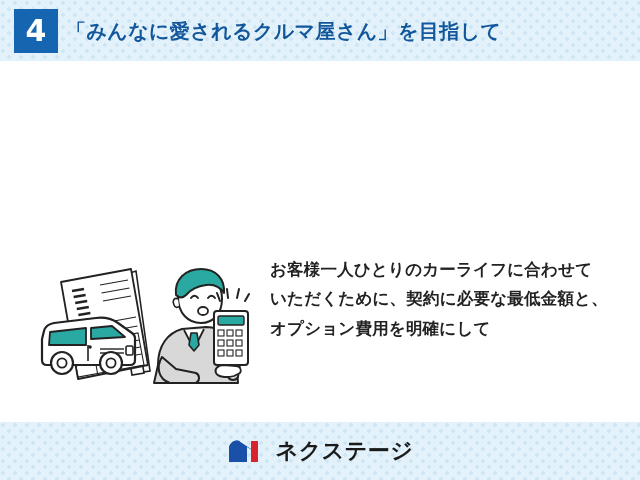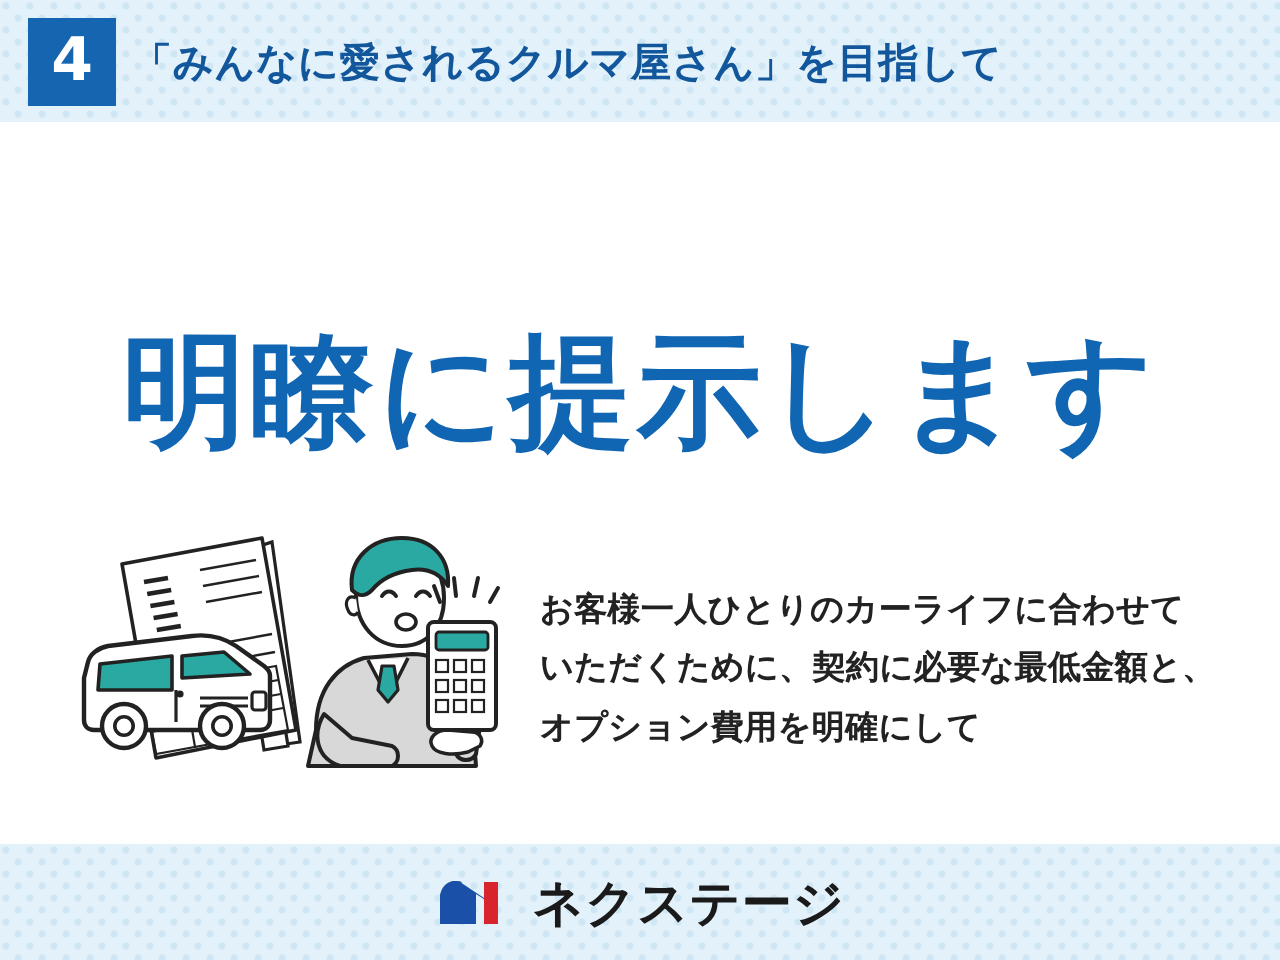--- a/index.html
+++ b/index.html
@@ -100,21 +100,20 @@
   #lead-paragraph {
     position: absolute;
     left: 270px;
     top: 194px;
     width: 365px;
     color: #222222;
     font-size: 16.5px;
     line-height: 1.78;
     font-weight: bold;
     letter-spacing: 0.2px;
-    margin-top: 35px;
   }
   #lead-paragraph .pline {
     display: block;
     white-space: nowrap;
   }
 
   
   #illustration {
     position: absolute;
     left: 28px;
@@ -140,40 +139,39 @@
     align-items: center;
     gap: 9px;
   }
   #brand-mark {
     width: 40px;
     height: 27px;
     display: block;
   }
   #brand-name {
     color: #1a1a1a;
-    font-size: 25px;
+    font-size: 22px;
     font-weight: bold;
     letter-spacing: 0.5px;
     line-height: 1;
     white-space: nowrap;
   }
 </style>
 </head>
 <body>
 
 <div id="page">
 
   <div id="header-band" class="dotpattern">
     <div id="step-badge">4</div>
     <div id="header-title">「みんなに愛されるクルマ屋さん」を目指して</div>
   </div>
 
   <div id="body-area">
 
-    <div class="headline" id="headline-2">明瞭に提示します</div>
 
     <div id="lead-paragraph">
       <span class="pline">お客様一人ひとりのカーライフに合わせて</span>
       <span class="pline">いただくために、契約に必要な最低金額と、</span>
       <span class="pline">オプション費用を明確にして</span>
     </div>
 
     <div id="illustration">
       <svg viewBox="0 0 240 160" width="240" height="160" xmlns="http://www.w3.org/2000/svg">
 

